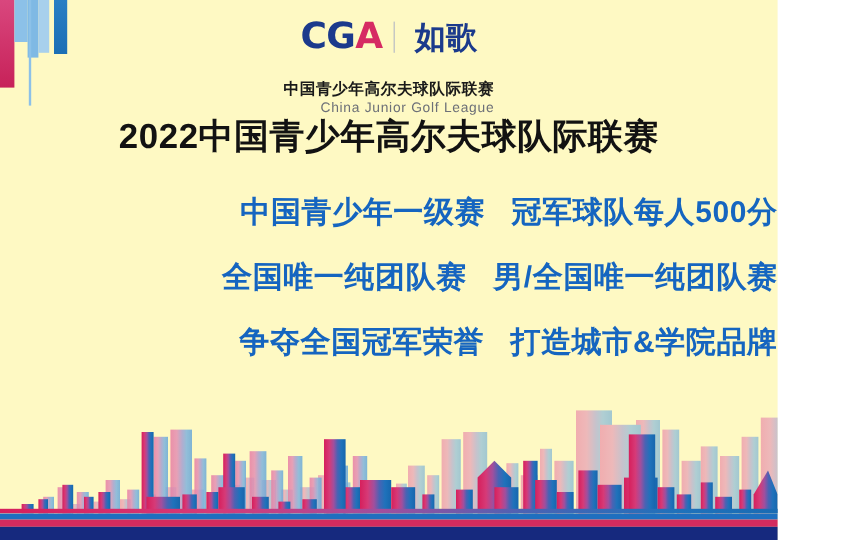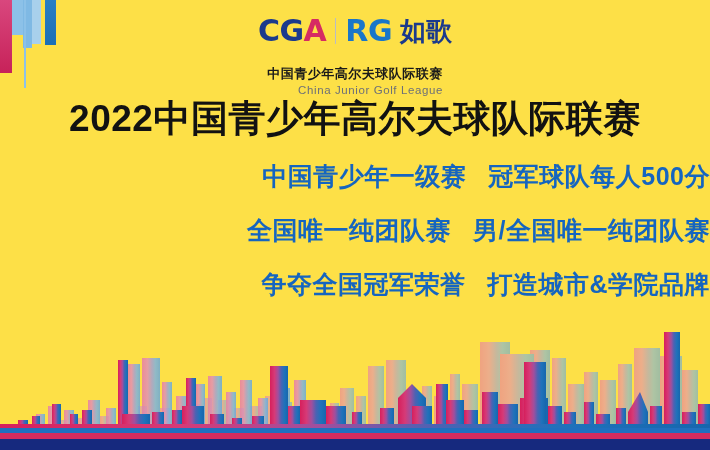--- a/index.html
+++ b/index.html
@@ -2,24 +2,24 @@
 <html><head>
 <meta charset="utf-8">
 <style>
   html,body{margin:0;padding:0;background:#ffffff;}
   body{
     font-family:"Liberation Sans","DejaVu Sans",sans-serif;
     -webkit-font-smoothing:antialiased;
   }
   #poster{
     position:relative;
-    width:710px;
+    width:648px;
     height:450px;
     overflow:hidden;
-    background:#fde047;
+    background:#fef9c3;
   }
 
   
   .deco-bars{position:absolute;left:0;top:0;width:60px;height:200px;}
   .bar{position:absolute;top:0;}
 
   
   .logo-block{
     position:absolute;left:0;right:0;top:16px;
     text-align:center;
@@ -52,21 +52,21 @@
   }
   .logo-en{
     margin-top:1px;
     font-size:11.5px;color:#6d7078;letter-spacing:0.6px;margin-left:31px;
   }
 
   
   .title{
     position:absolute;left:0;right:0;top:94px;
     text-align:center;
-    font-size:37px;font-weight:bold;color:#121212;
+    font-size:29px;font-weight:bold;color:#121212;
     letter-spacing:0.5px;
     white-space:nowrap;
   }
 
   
   .lines{
     position:absolute;left:0;right:0;top:160px;
     text-align:right;
   }
   .line{
@@ -100,21 +100,20 @@
     <div class="bar" style="left:23px;width:9px;height:48px;background:#7fb9e4;"></div>
     <div class="bar" style="left:24px;width:2px;height:88px;background:#8cc1e8;"></div>
     <div class="bar" style="left:32px;width:9px;height:44px;background:#a8d0ec;"></div>
     <div class="bar" style="left:45px;width:11px;height:45px;background:linear-gradient(#2a7fc4,#1b6fb5);"></div>
   </div>
 
   <div class="logo-block">
     <div class="logo-row">
       <span class="cga"><span class="cg">CG</span><span class="a">A</span></span>
       <span class="divider"></span>
-      <span class="rg">RG</span>
       <span class="ruge">如歌</span>
     </div>
     <div class="logo-cn">中国青少年高尔夫球队际联赛</div>
     <div class="logo-en">China Junior Golf League</div>
   </div>
 
   <div class="title">2022中国青少年高尔夫球队际联赛</div>
 
   <div class="lines">
     <div class="line">

